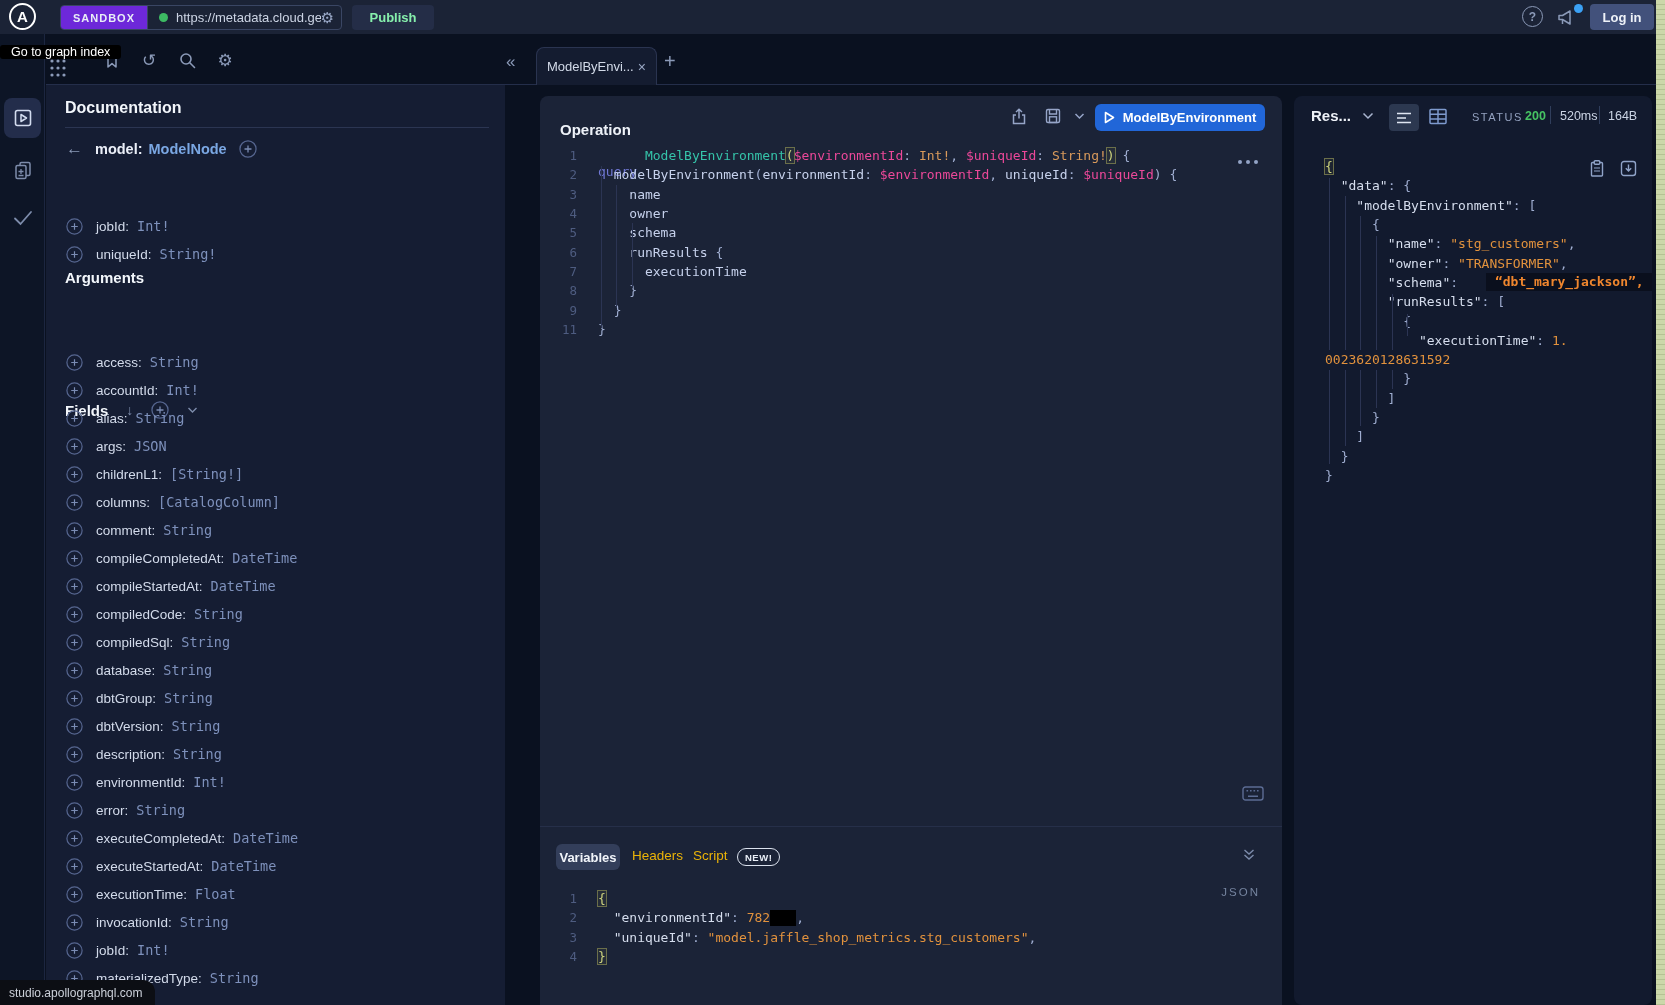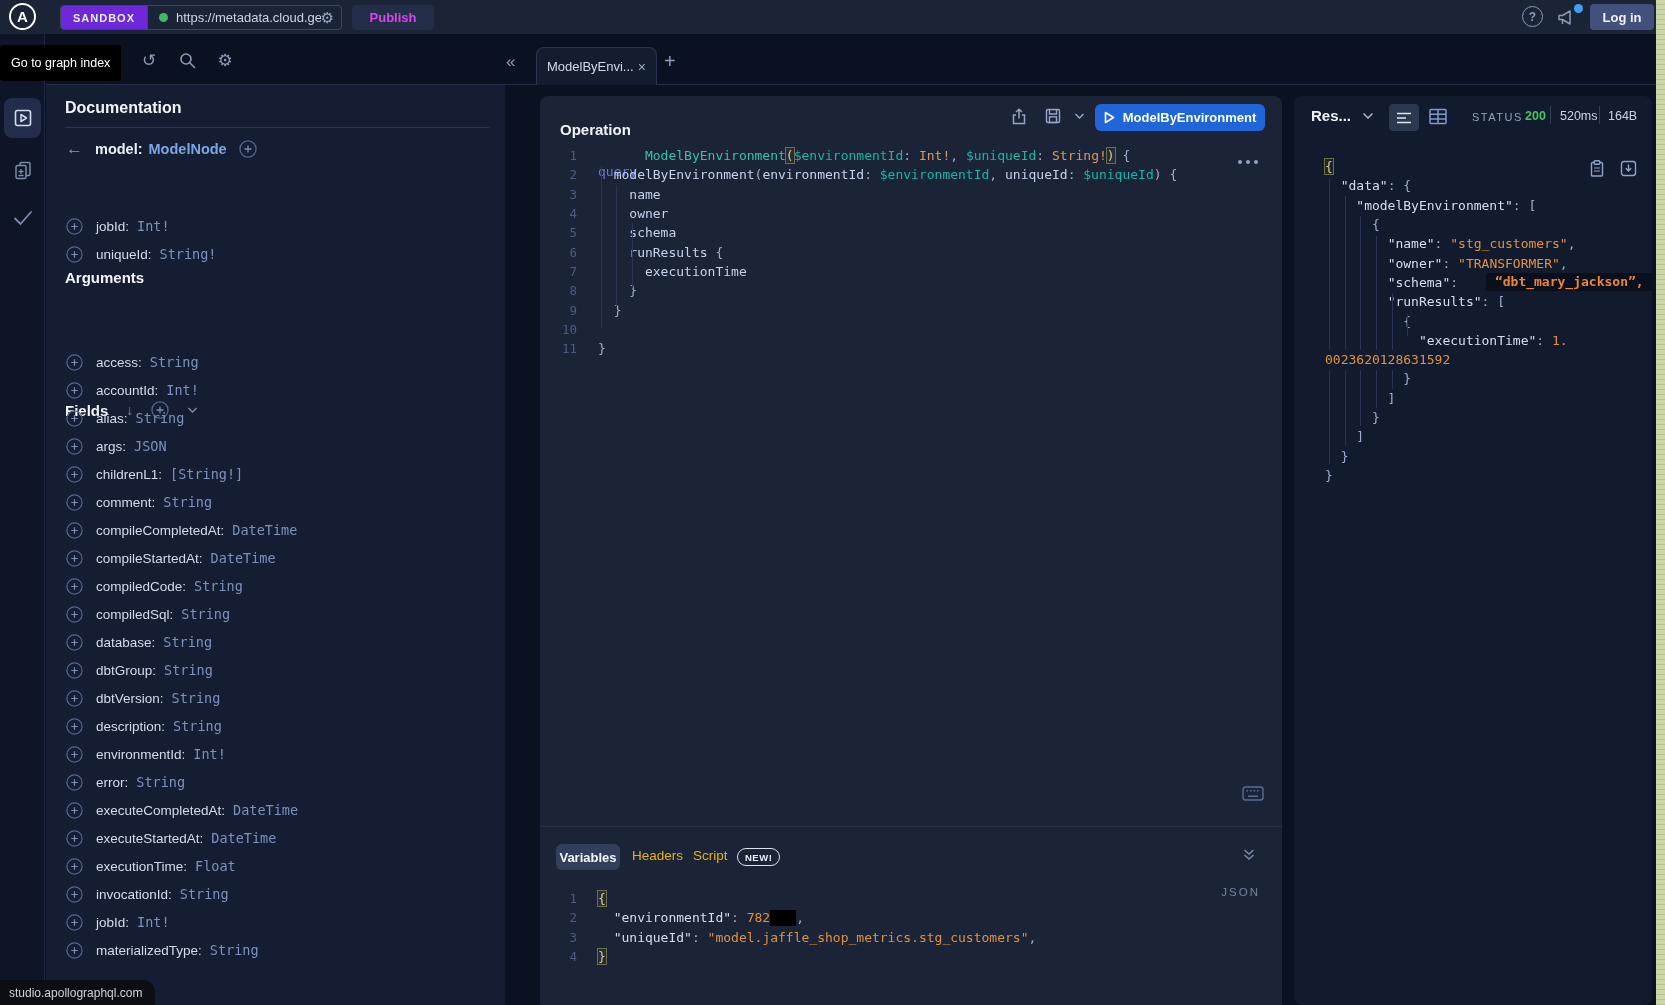--- a/index.html
+++ b/index.html
@@ -15,36 +15,36 @@
     background:#1b2336; z-index:5;}
   .sbgroup{ left:60px; top:5px; width:282px; height:25px; border:1px solid #3a4664; border-radius:4px;
     display:flex; align-items:center; background:#1b2336; }
   .sbchip{ height:100%; padding:0 12px; background:#6d28d9; border-right:1px solid #3a4664;
     color:#e8edf6; font-size:11px; font-weight:bold; letter-spacing:1px; display:flex; align-items:center;
     border-radius:3px 0 0 3px; }
   .greendot{ width:9px; height:9px; border-radius:50%; background:#3dba63; margin:0 8px 0 11px; flex:none;}
   .url{ color:#ccd4e4; font-size:13px; white-space:nowrap; overflow:hidden; width:152px; }
   .sbgear{ margin-left:auto; margin-right:7px; color:#98a7c6; font-size:15px; line-height:1;}
   .publish{ left:352px; top:5px; width:82px; height:25px; background:#242d47; border-radius:4px;
-    color:#d946ef; font-weight:bold; font-size:13px; display:flex; align-items:center; justify-content:center;}
+    color:#86efac; font-weight:bold; font-size:13px; display:flex; align-items:center; justify-content:center;}
   .help{ left:1522px; top:6px; width:21px; height:21px; border:1.5px solid #8b9ab8; border-radius:50%;
     color:#8b9ab8; font-size:12px; font-weight:bold; display:flex; align-items:center; justify-content:center;}
   .mega{ left:1556px; top:7px; }
   .megadot{ left:1574px; top:4px; width:9px; height:9px; background:#3ba1f5; border-radius:50%;}
   .login{ left:1590px; top:4px; width:64px; height:26px; background:#42517b; border-radius:4px;
     color:#eef2f8; font-size:13px; font-weight:bold; display:flex; align-items:center; justify-content:center;}
 
   
   .rail{ left:0; top:34px; width:45px; height:971px; background:#0d1526; border-right:1px solid #1c2640;}
   .railsel{ left:4px; top:98px; width:37px; height:40px; background:#232d4b; border-radius:8px;
     display:flex; align-items:center; justify-content:center;}
   .railbtn{ left:4px; width:37px; height:36px; display:flex; align-items:center; justify-content:center;}
   .dotsgrid{ left:47px; top:56px; z-index:1; }
 
-  .tooltip{ left:0; top:45px; height:36px; padding:0 11px; background:#000; color:#fff; font-size:12.5px;
+  .tooltip{ left:0; top:45px; height:14px; padding:0 11px; background:#000; color:#fff; font-size:12.5px;
     display:flex; align-items:center; border-radius:3px; z-index:30; white-space:nowrap;}
 
   
   .tbicon{ top:49px; width:22px; height:22px; display:flex; align-items:center; justify-content:center;
     color:#8b9ab8; }
   .glyphicon{ font-size:17px; line-height:1; color:#8b9ab8; }
   .hdiv{ left:46px; top:84px; width:1619px; height:1px; background:#242e4a; }
   .collapse{ left:506px; top:52px; font-size:17px; color:#8b9ab8; }
   .optab{ left:536px; top:47px; width:121px; height:38px; background:#141c30; border:1px solid #2a3450;
     border-bottom:none; border-radius:8px 8px 0 0; z-index:2; display:flex; align-items:center;
@@ -96,21 +96,21 @@
     color:#f2f5fa; font-size:13px; font-weight:bold; display:flex; align-items:center; justify-content:center;}
   .vtab{ top:752px; color:#eab308; font-size:13.5px; }
   .newbadge{ left:793px; top:752px; height:18px; padding:0 7px; border:1.5px solid #dbe2ee; border-radius:9px;
     color:#e9eef6; font-size:9.5px; font-weight:bold; letter-spacing:.5px; display:flex; align-items:center;}
   .dblchev{ left:702px; top:752px; }
   .jsonlabel{ left:660px; top:790px; width:60px; text-align:right; color:#75849f; font-size:11.5px;
     letter-spacing:2px; }
   .varbox{ left:0; top:793px; width:742px; }
 
   
-  .tk-k{ color:#7078d4;margin-top:32px; } .tk-o{ color:#35c3a9; } .tk-f{ color:#c6d1ec; } .tk-v{ color:#14b8a6; }
+  .tk-k{ color:#7078d4;margin-top:32px; } .tk-o{ color:#35c3a9; } .tk-f{ color:#c6d1ec; } .tk-v{ color:#ec4899; }
   .tk-ty{ color:#d99a5b; } .tk-p{ color:#9fadd0; }
   .tk-b{ color:#cdd37e; outline:1px solid #6b6f4a; background:rgba(130,130,70,.10); }
   .tk-key{ color:#d6deee; } .tk-s{ color:#e2923d; }
   .tk-hl{ margin-left:20px; background:#0a0f1d; color:#ef862e; font-weight:bold; padding:1px 12px 2px 9px; }
   .tk-rd{ display:inline-block; width:26px; height:16px; background:#000; vertical-align:middle; }
 
   
   .respanel{ left:1294px; top:96px; width:358px; height:909px; background:#121a2e; border-radius:8px;
     overflow:hidden; }
   .respanel .abs{ position:absolute; }
@@ -302,20 +302,28 @@
 
   <div class="drow">
     <svg class="plus" width="17" height="17" viewBox="0 0 17 17">
             <circle cx="8.5" cy="8.5" r="7.6" fill="none" stroke="#566690" stroke-width="1.2"></circle>
             <path d="M8.5 5.2v6.6M5.2 8.5h6.6" stroke="#7b8cb4" stroke-width="1.2"></path>
           </svg>
     <span class="dname">childrenL1:</span>
     <span class="dtype">[String!]</span>
   </div>
 
+  <div class="drow">
+    <svg class="plus" width="17" height="17" viewBox="0 0 17 17">
+            <circle cx="8.5" cy="8.5" r="7.6" fill="none" stroke="#566690" stroke-width="1.2"></circle>
+            <path d="M8.5 5.2v6.6M5.2 8.5h6.6" stroke="#7b8cb4" stroke-width="1.2"></path>
+          </svg>
+    <span class="dname">columns:</span>
+    <span class="dtype">[CatalogColumn]</span>
+  </div>
 
   <div class="drow">
     <svg class="plus" width="17" height="17" viewBox="0 0 17 17">
             <circle cx="8.5" cy="8.5" r="7.6" fill="none" stroke="#566690" stroke-width="1.2"></circle>
             <path d="M8.5 5.2v6.6M5.2 8.5h6.6" stroke="#7b8cb4" stroke-width="1.2"></path>
           </svg>
     <span class="dname">comment:</span>
     <span class="dtype">String</span>
   </div>
 
@@ -501,21 +509,20 @@
     <div class="abs codebox" id="op-code">
         <div class="cl"><span class="ln">1</span><span class="tk-k">query </span><span class="tk-o">ModelByEnvironment</span><span class="tk-b">(</span><span class="tk-v">$environmentId</span><span class="tk-p">: </span><span class="tk-ty">Int!</span><span class="tk-p">, </span><span class="tk-v">$uniqueId</span><span class="tk-p">: </span><span class="tk-ty">String!</span><span class="tk-b">)</span><span class="tk-p"> {</span></div>
         <div class="cl"><span class="ln">2</span><span class="tk-p">  </span><span class="tk-f">modelByEnvironment</span><span class="tk-p">(</span><span class="tk-f">environmentId</span><span class="tk-p">: </span><span class="tk-v">$environmentId</span><span class="tk-p">, </span><span class="tk-f">uniqueId</span><span class="tk-p">: </span><span class="tk-v">$uniqueId</span><span class="tk-p">) {</span></div>
         <div class="cl"><span class="ln">3</span><span class="tk-f">    name</span></div>
         <div class="cl"><span class="ln">4</span><span class="tk-f">    owner</span></div>
         <div class="cl"><span class="ln">5</span><span class="tk-f">    schema</span></div>
         <div class="cl"><span class="ln">6</span><span class="tk-f">    runResults</span><span class="tk-p"> {</span></div>
         <div class="cl"><span class="ln">7</span><span class="tk-f">      executionTime</span></div>
         <div class="cl"><span class="ln">8</span><span class="tk-p">    }</span></div>
         <div class="cl"><span class="ln">9</span><span class="tk-p">  }</span></div>
-        <div class="cl"><span class="ln">10</span></div>
         <div class="cl"><span class="ln">11</span><span class="tk-p">}</span></div>
       </div>
     <div class="abs guide" style="left:61px; top:70px; height:162px"></div>
     <div class="abs guide" style="left:76px; top:89px; height:123px"></div>
     <div class="abs guide" style="left:92px; top:127px; height:65px"></div>
 
     <div class="abs kbd">
       <svg width="22" height="15" viewBox="0 0 22 15">
           <rect x="1" y="1" width="20" height="13" rx="2.5" fill="none" stroke="#5c6c94" stroke-width="1.4"></rect>
           <path d="M4.5 4.8h1.6M8 4.8h1.6M11.5 4.8h1.6M15 4.8h1.6M6 10.2h10" stroke="#5c6c94" stroke-width="1.5"></path>

